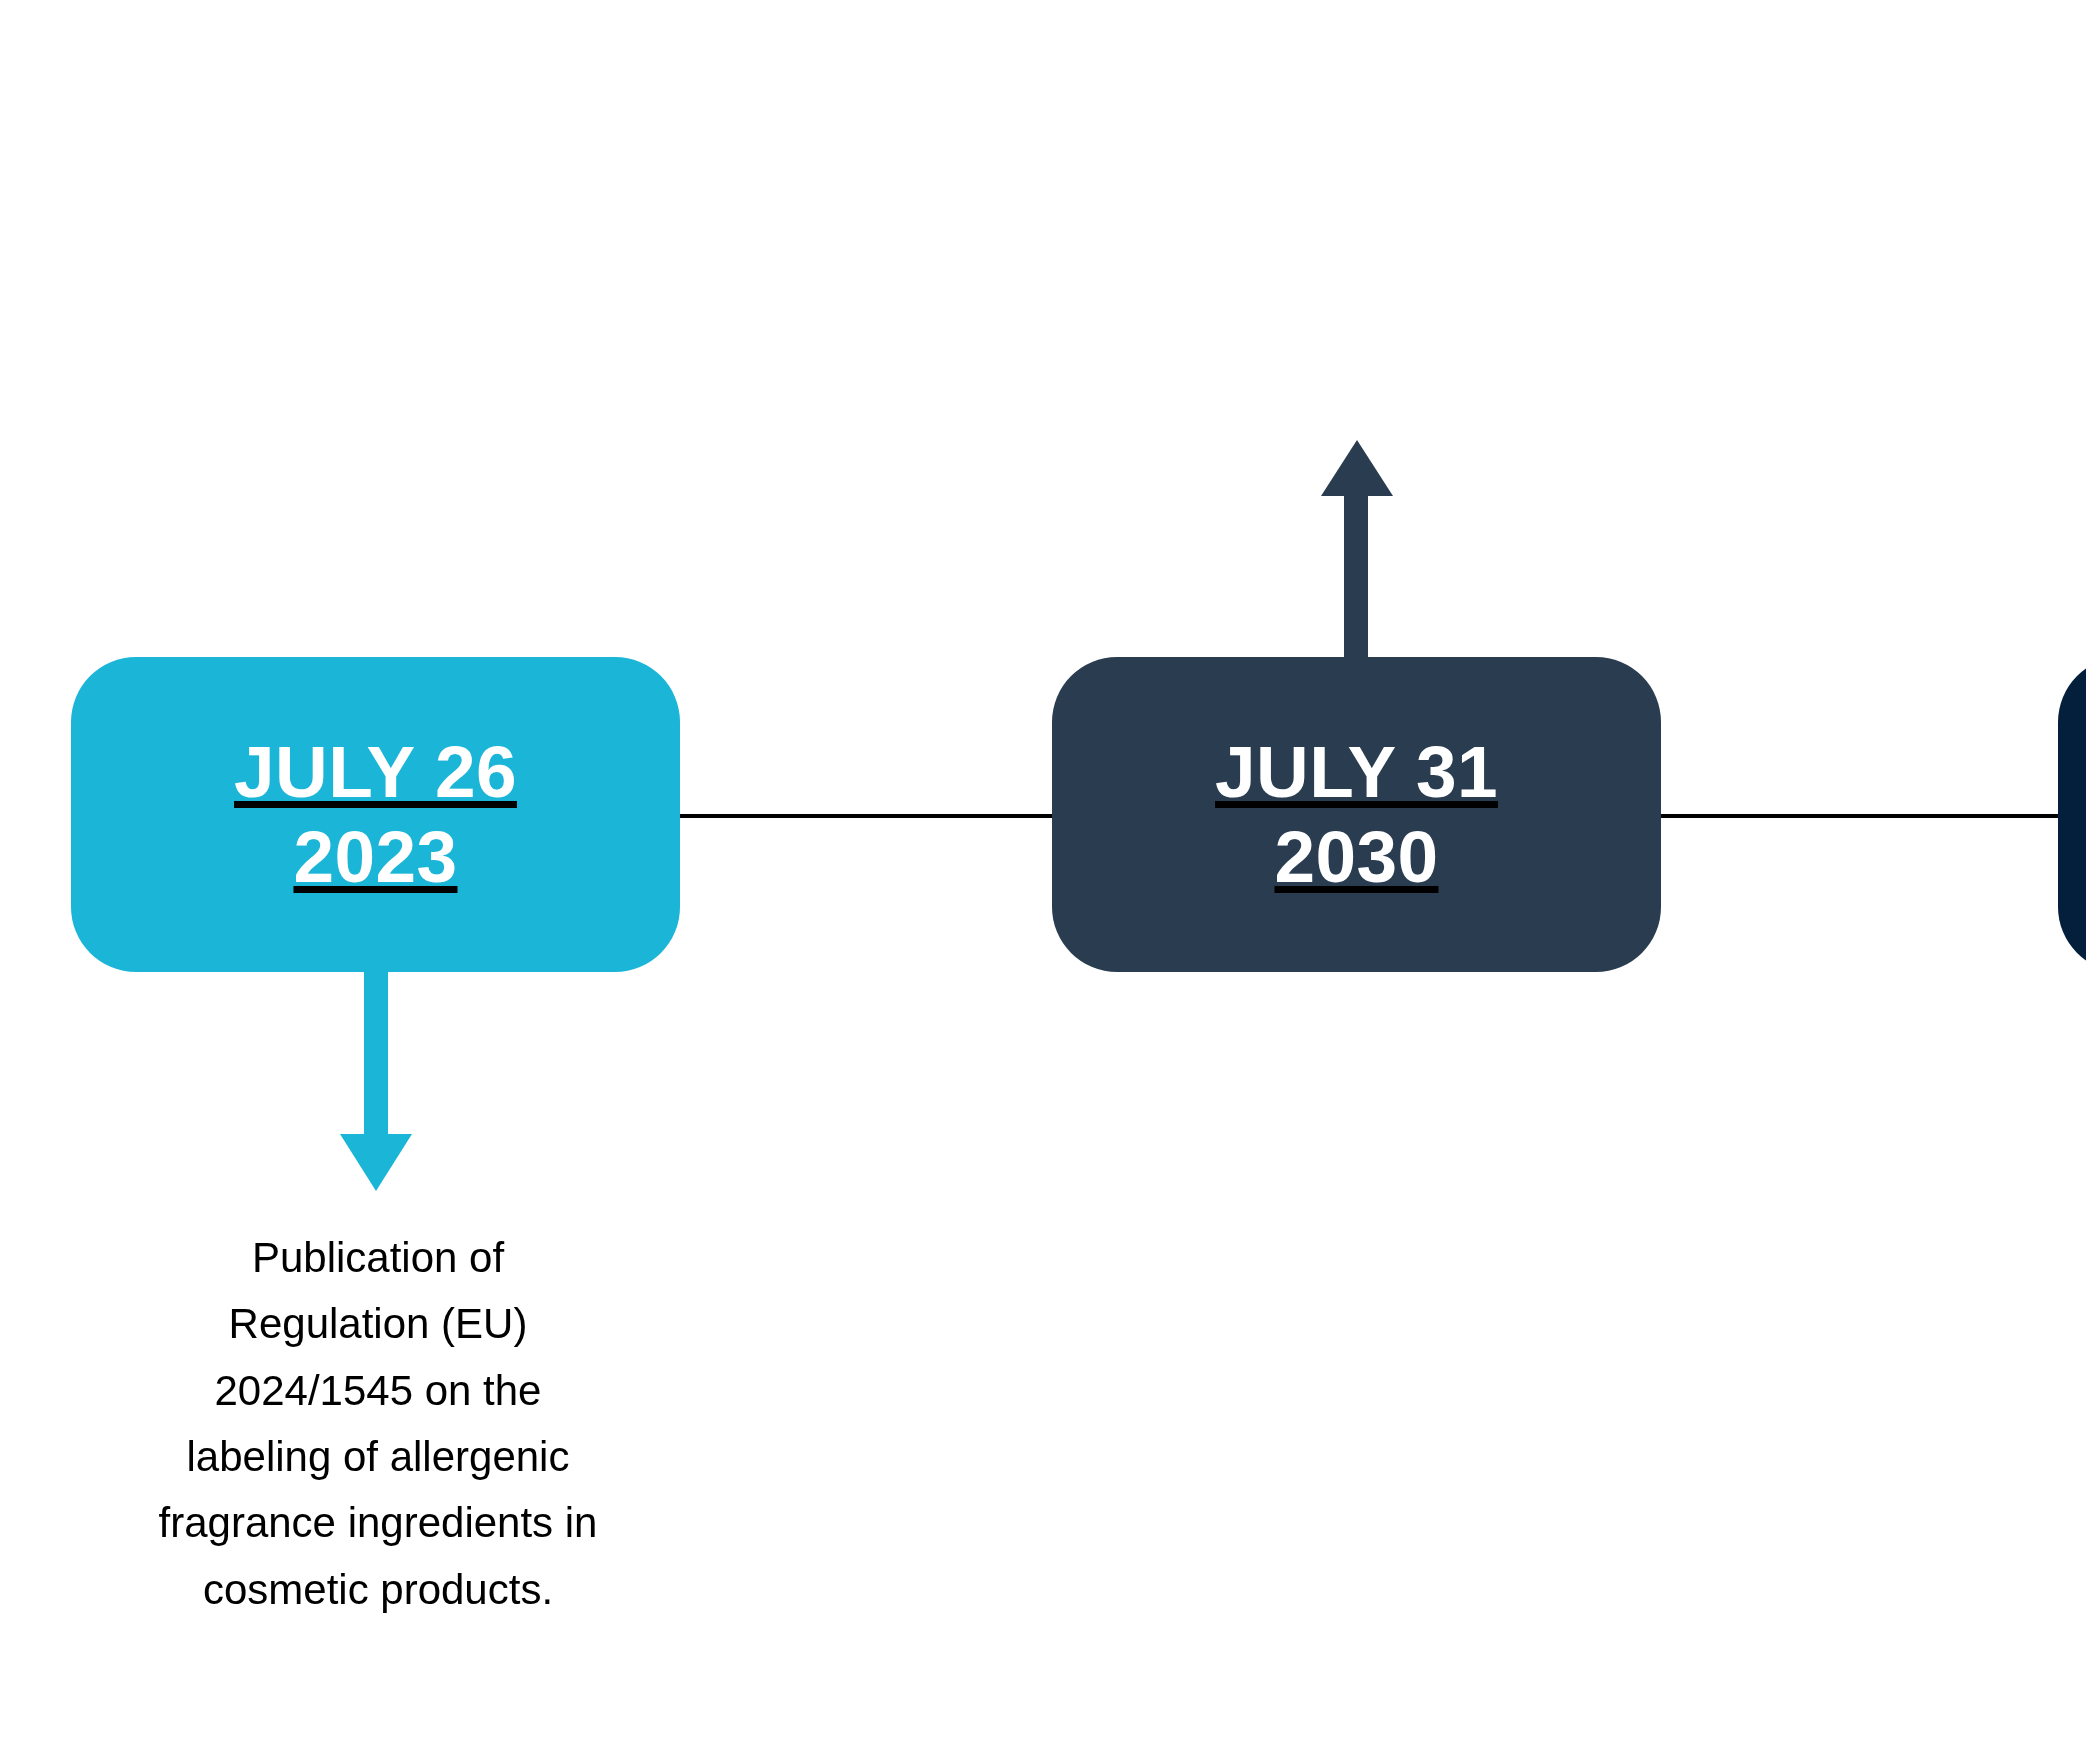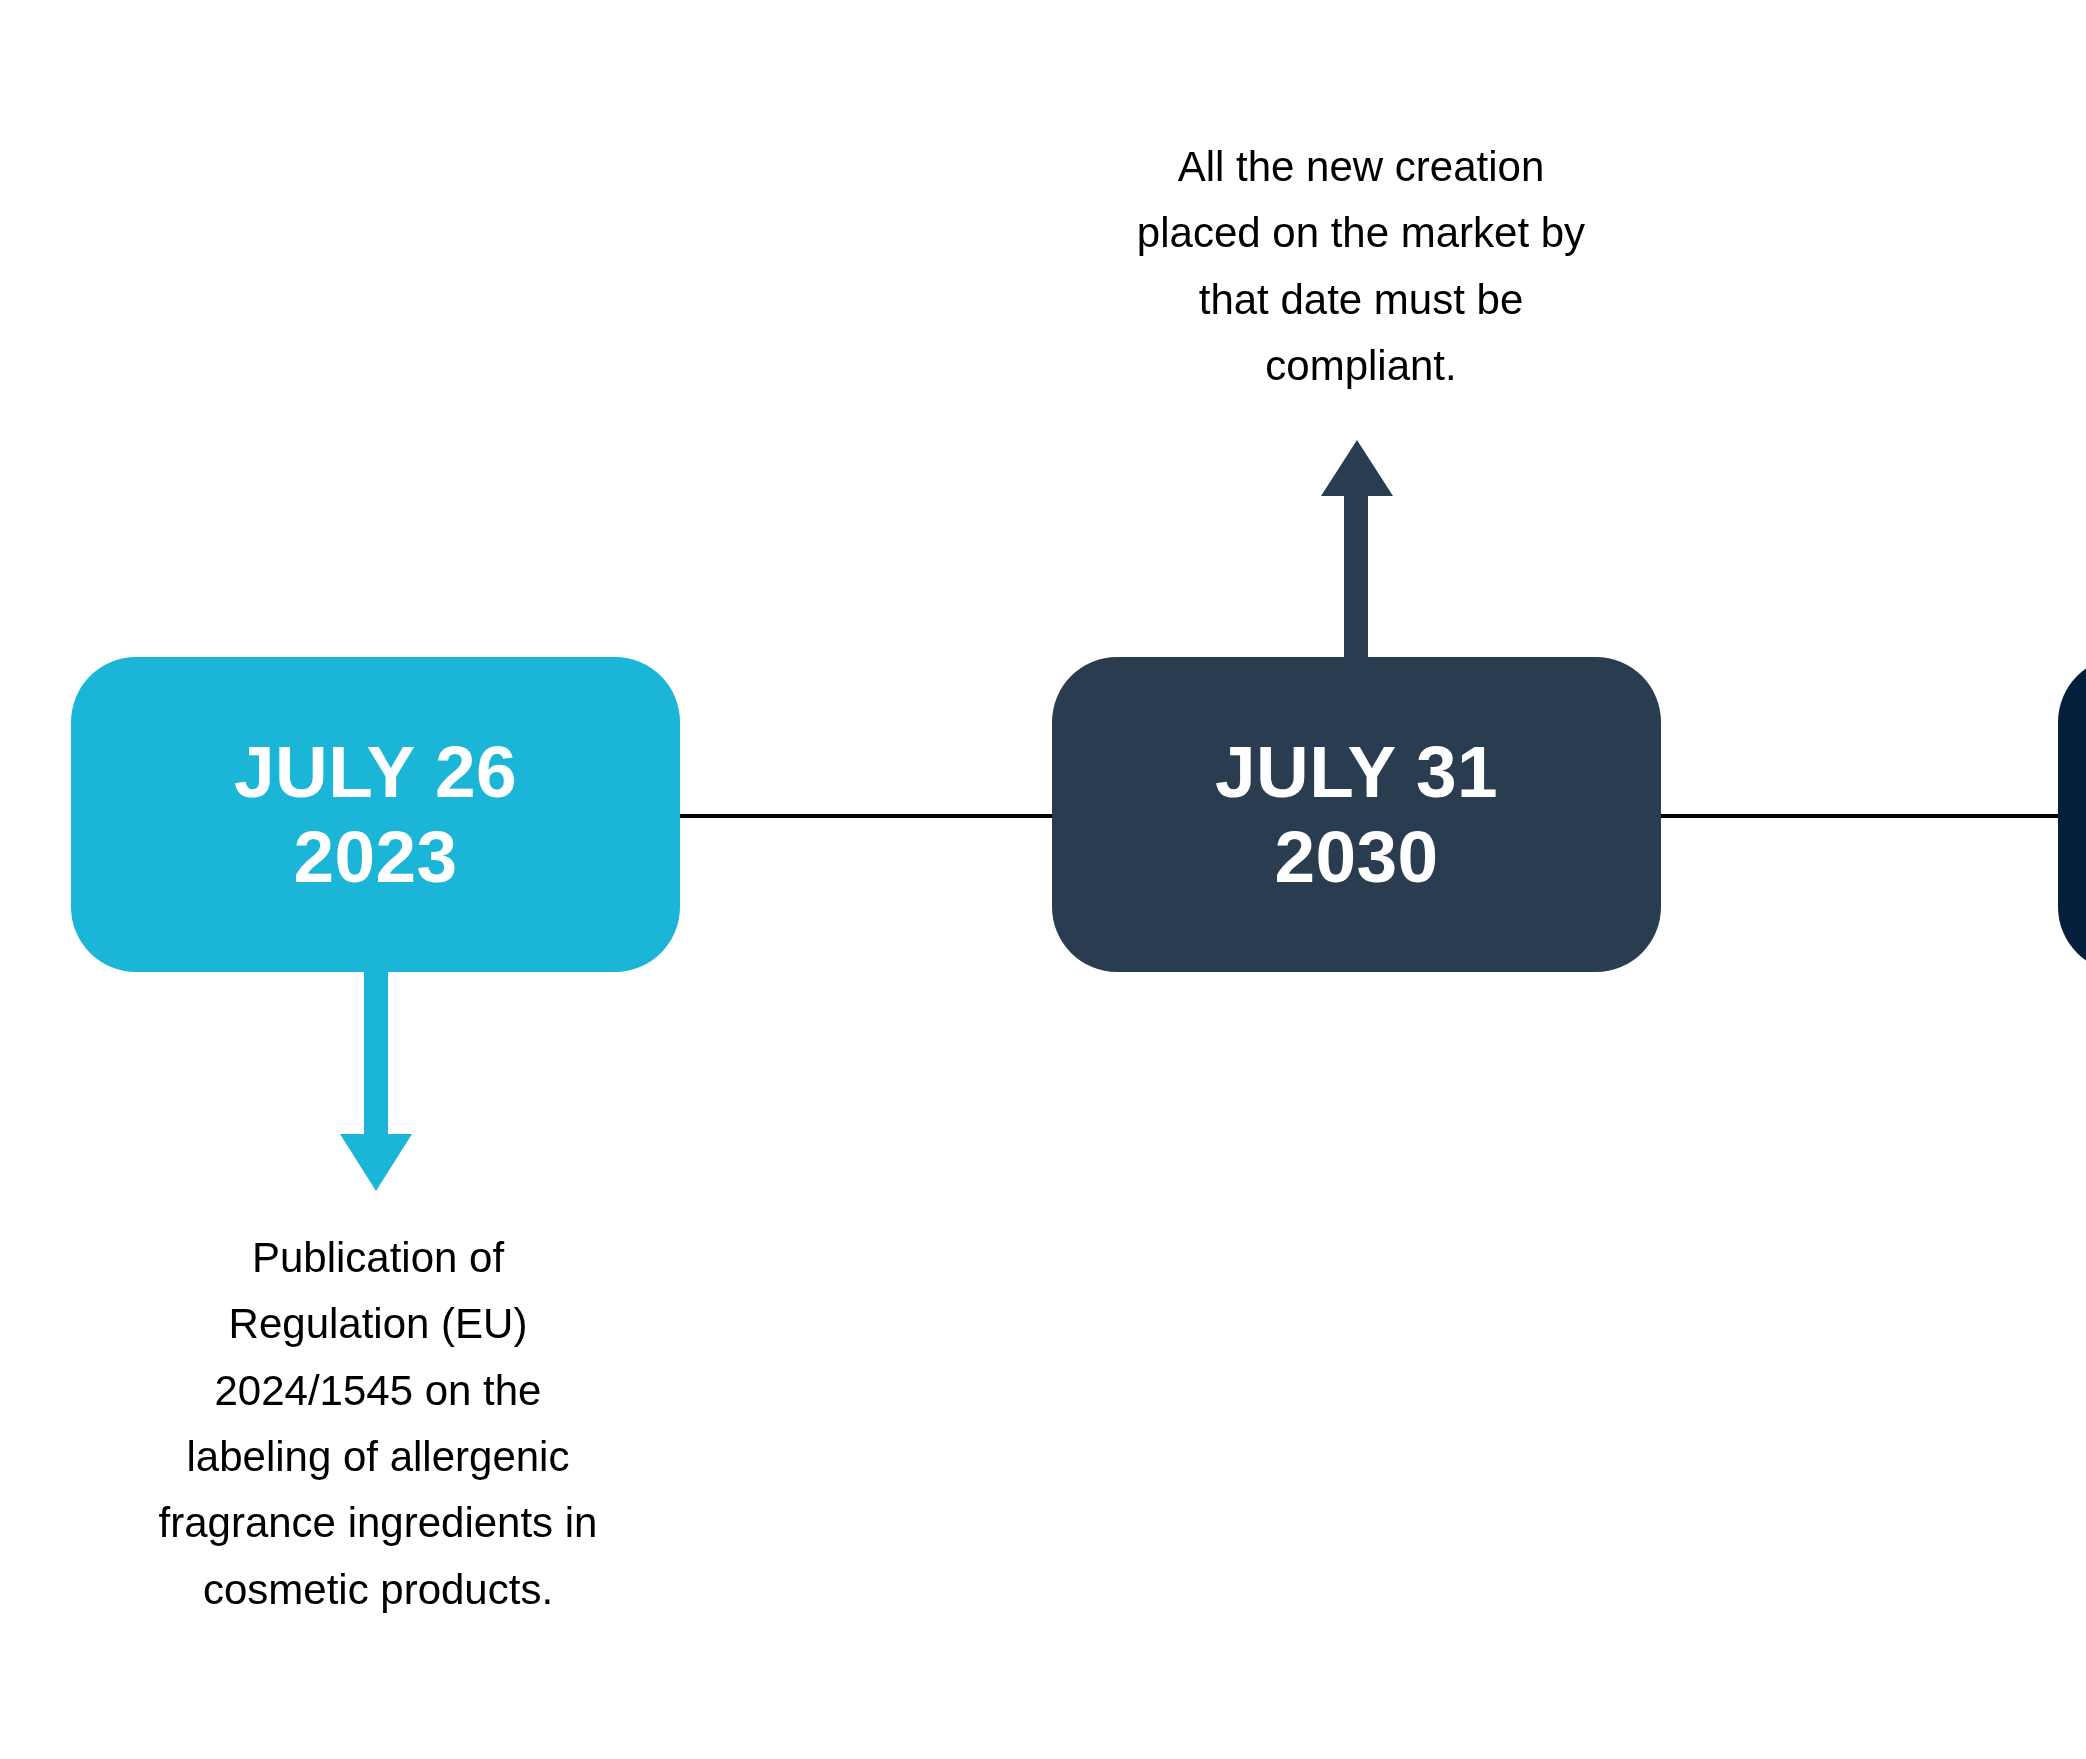--- a/index.html
+++ b/index.html
@@ -24,20 +24,21 @@
   
   .box {
     position: absolute;
     top: 657px;
     width: 609px; height: 315px;
     border-radius: 65px;
     display: flex;
     align-items: center;
     justify-content: center;
     z-index: 2;
+    text-decoration: underline;
   }
   #box1 { left: 71px;  background: var(--cyan,  #1BB5D8); }
   #box2 { left: 1052px; background: var(--slate, #2A3C50); }
   #box3 { left: 2058px; background: var(--navy,  #041F3C); }
 
   .date {
     color: var(--date_text, #fff);
     font-size: 73px;
     font-weight: 700;
     line-height: 1.16;
@@ -98,24 +99,20 @@
 labeling of allergenic
 fragrance ingredients in
 cosmetic products.</div>
 
   <div id="box2" class="box">
     <div class="date">JULY 31
 2030</div>
   </div>
   <div id="shaft2" class="shaft"></div>
   <div id="head2" class="head"></div>
-  <div id="note2" class="note">All the new creation
-placed on the market by
-that date must be
-compliant.</div>
 
   <div id="box3" class="box">
     
   </div>
 
   <div id="note3" class="note">Withdrawal from the
 market of non-compliant
 products.</div>
 
 </div>

